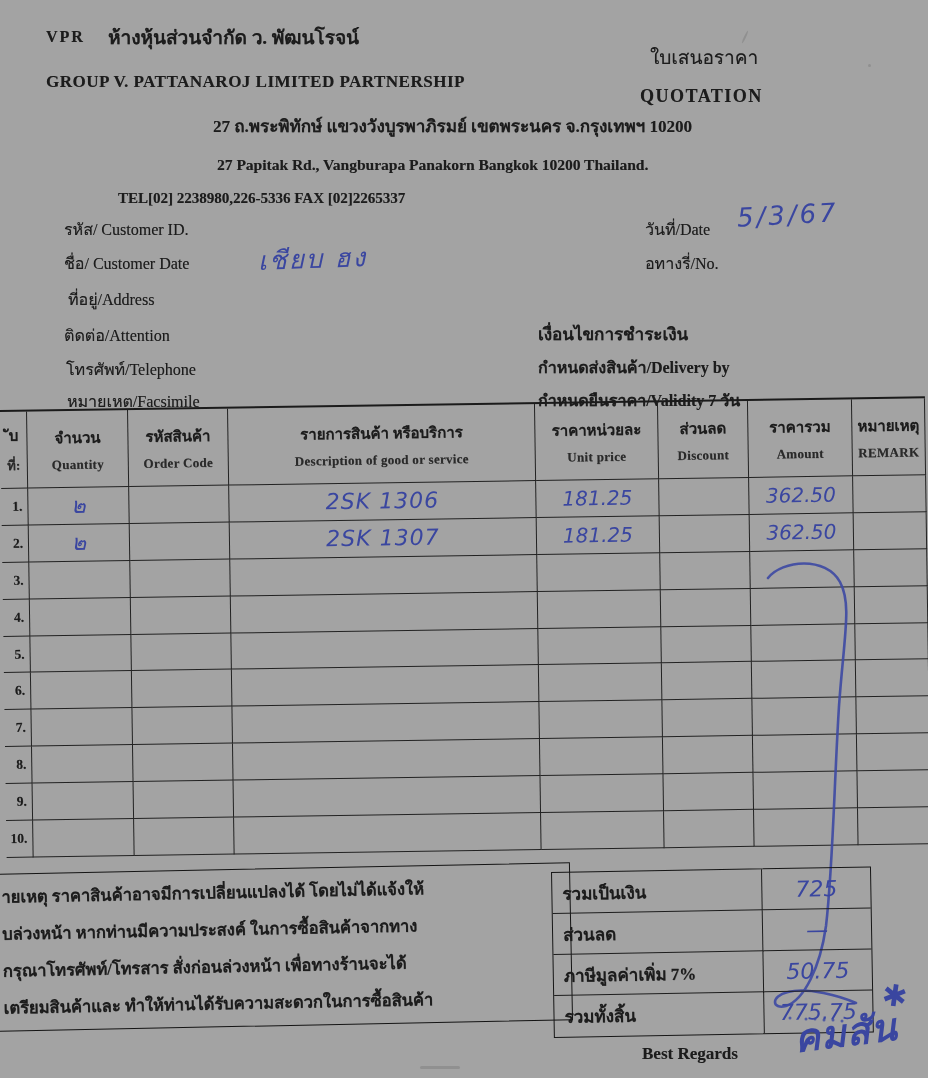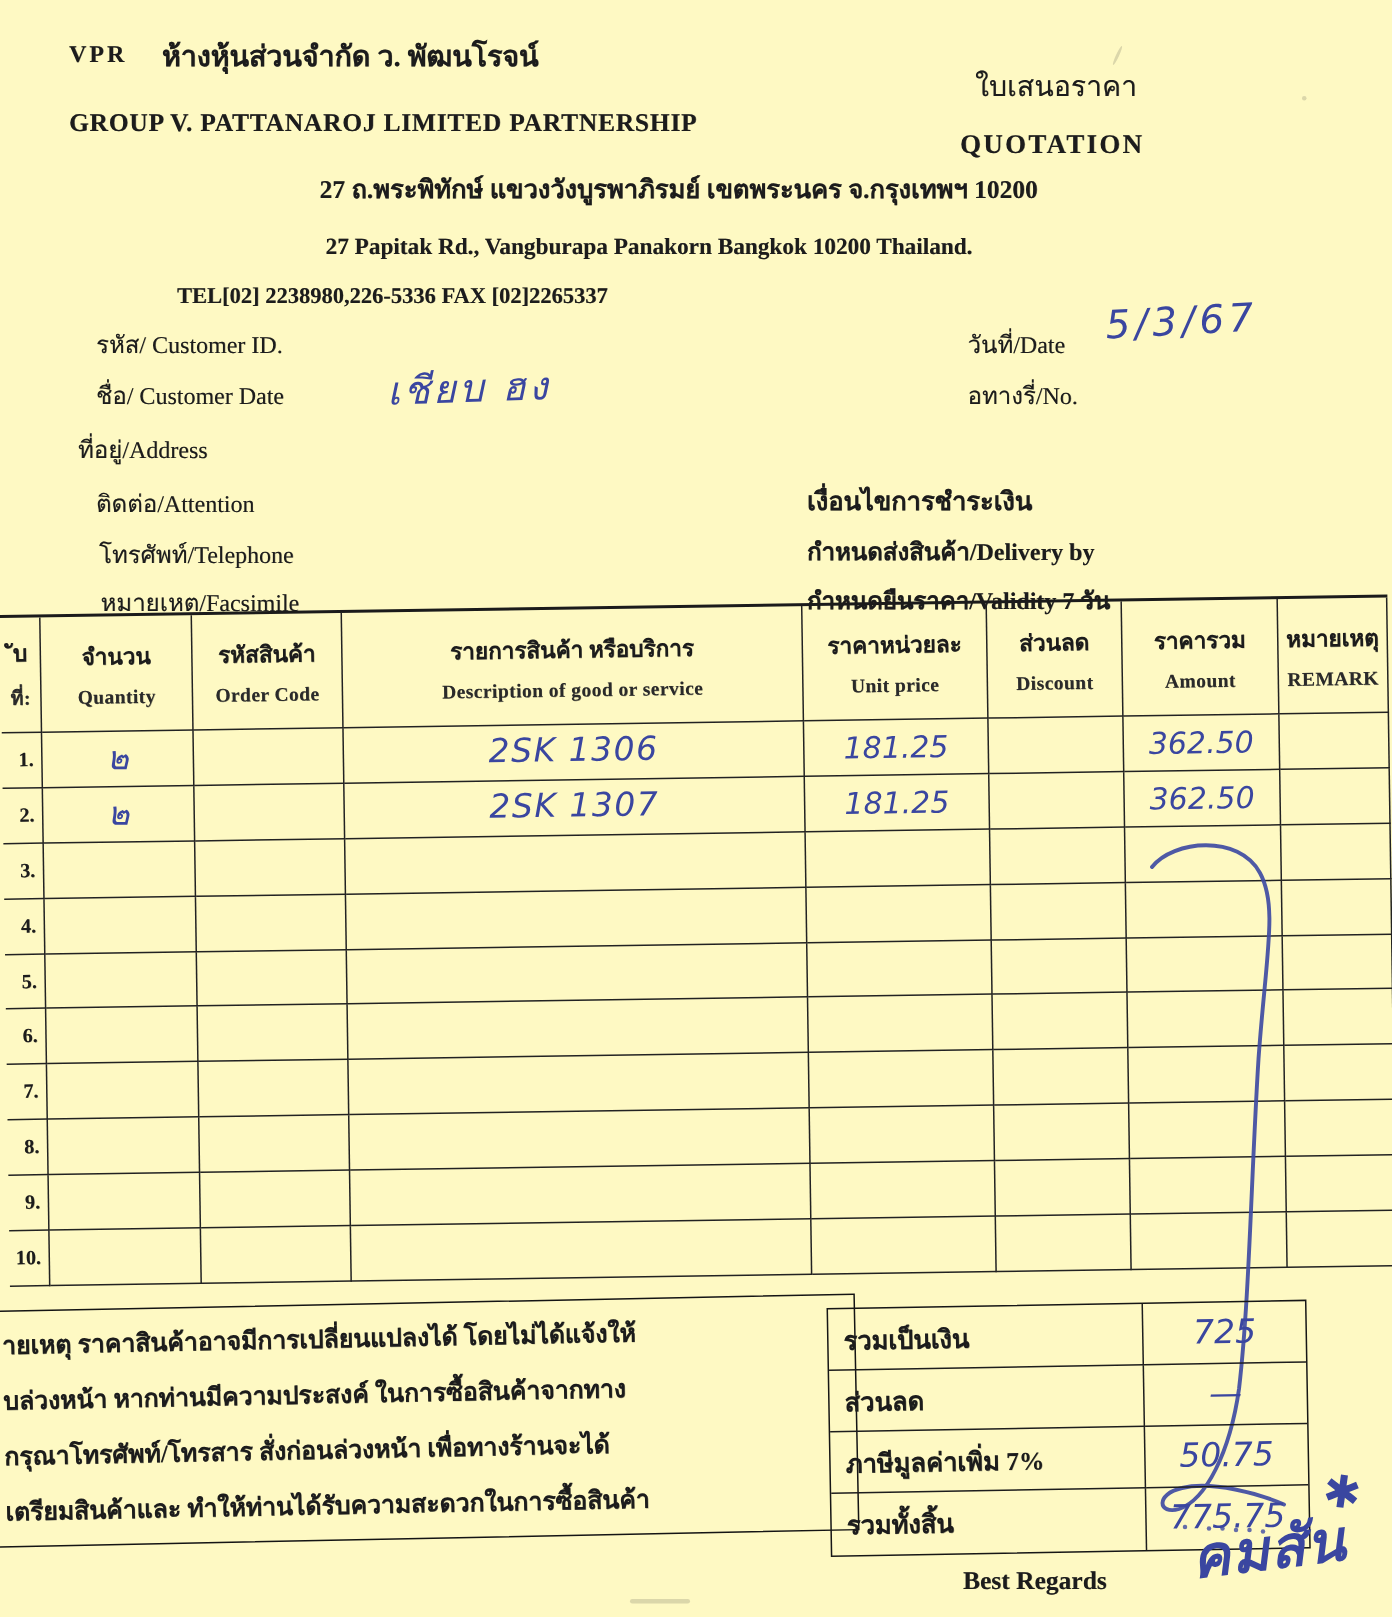--- a/index.html
+++ b/index.html
@@ -1,18 +1,18 @@
 <!DOCTYPE html>
 <html><head>
 <meta charset="utf-8">
 <style>
   html,body{margin:0;padding:0;background:#e8e8e8;}
   .page{
     position:relative; width:928px; height:1078px; margin:0 auto;
-    background:#fef9c3; overflow:hidden;
+    background:#a3a3a3; overflow:hidden;
     font-family:"Liberation Serif","DejaVu Serif",serif; color:#1c1c1c;
   }
   .abs{position:absolute;}
   .print{text-shadow:0.25px 0.25px 0.35px rgba(25,25,25,.45); white-space:nowrap;}
   .b{font-weight:bold;}
   .hand{
     font-family:"DejaVu Sans",sans-serif; font-style:italic;
     color:#3a46a0; white-space:nowrap;
   }
   
@@ -22,21 +22,21 @@
   .addr-th{left:213px; top:112px; font-size:17px;}
   .addr-en{left:217px; top:156px; font-size:15.5px;}
   .telfax{left:118px; top:190px; font-size:15px;}
   .title-th{left:650px; top:42px; font-size:19px;}
   .title-en{left:640px; top:86px; font-size:18px; letter-spacing:1.5px;}
   
   .lbl{font-size:16px;}
   .cust-id{left:64px; top:217px;}
   .cust-name{left:64px; top:251px;}
   .cust-name-val{left:258px; top:238px; font-size:26px; letter-spacing:2px; transform:rotate(-2deg);}
-  .cust-addr{left:52px; top:287px;}
+  .cust-addr{left:68px; top:287px;}
   .cust-attn{left:64px; top:323px;}
   .cust-tel{left:66px; top:357px;}
   .cust-fax{left:67px; top:389px;}
   .date-lbl{left:645px; top:217px;}
   .date-val{left:737px; top:200px; font-size:26px; letter-spacing:3px; transform:rotate(-3deg);}
   .no-lbl{left:645px; top:251px;}
   .pay-lbl{left:538px; top:320px; font-size:17px;}
   .del-lbl{left:538px; top:355px; font-size:16px;}
   .val-lbl{left:538px; top:388px; font-size:16px;}
   

